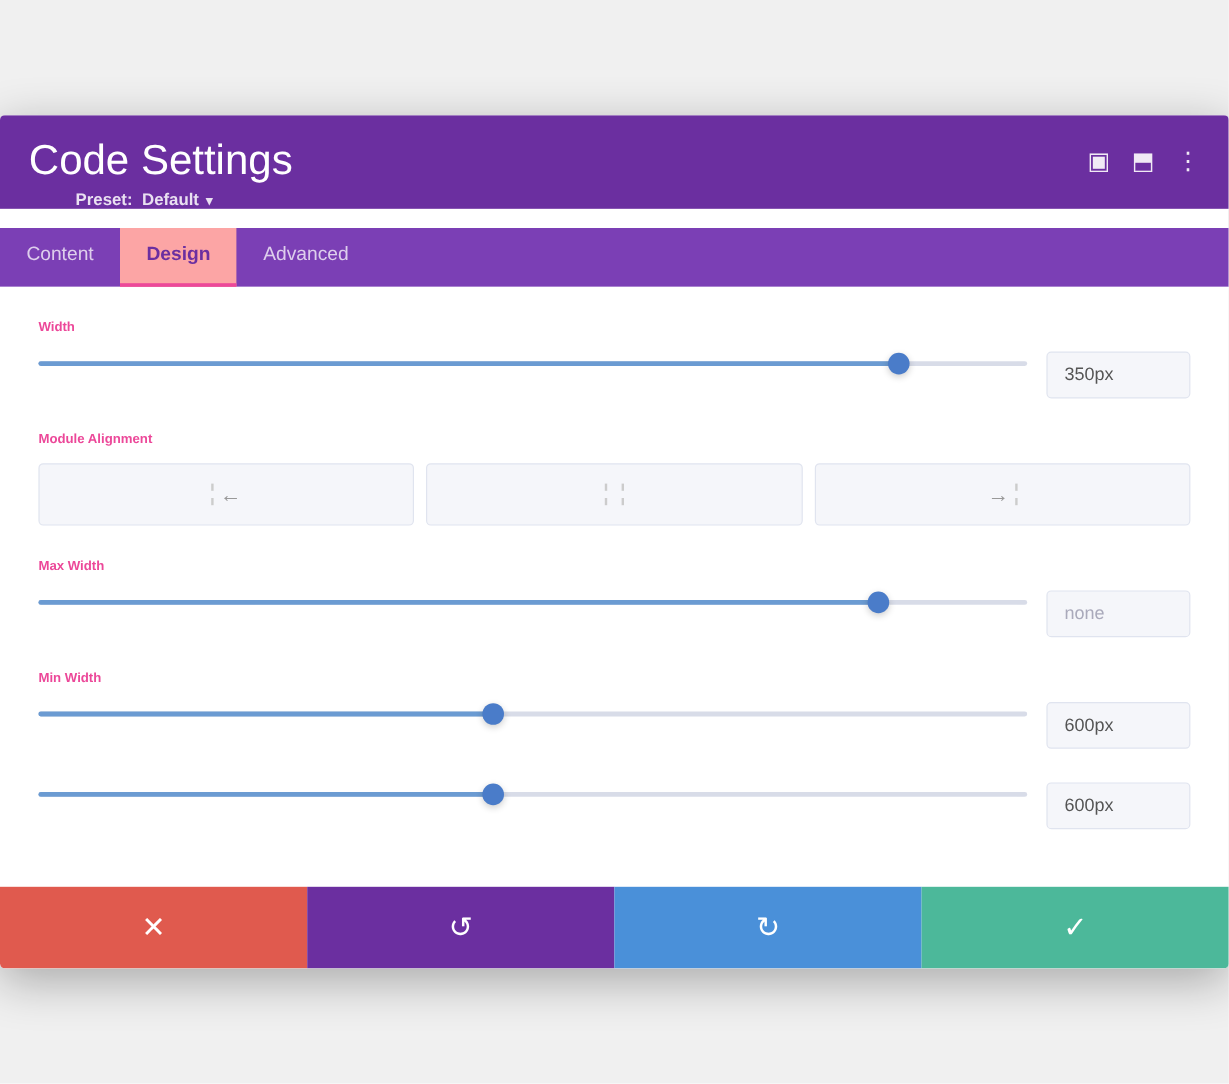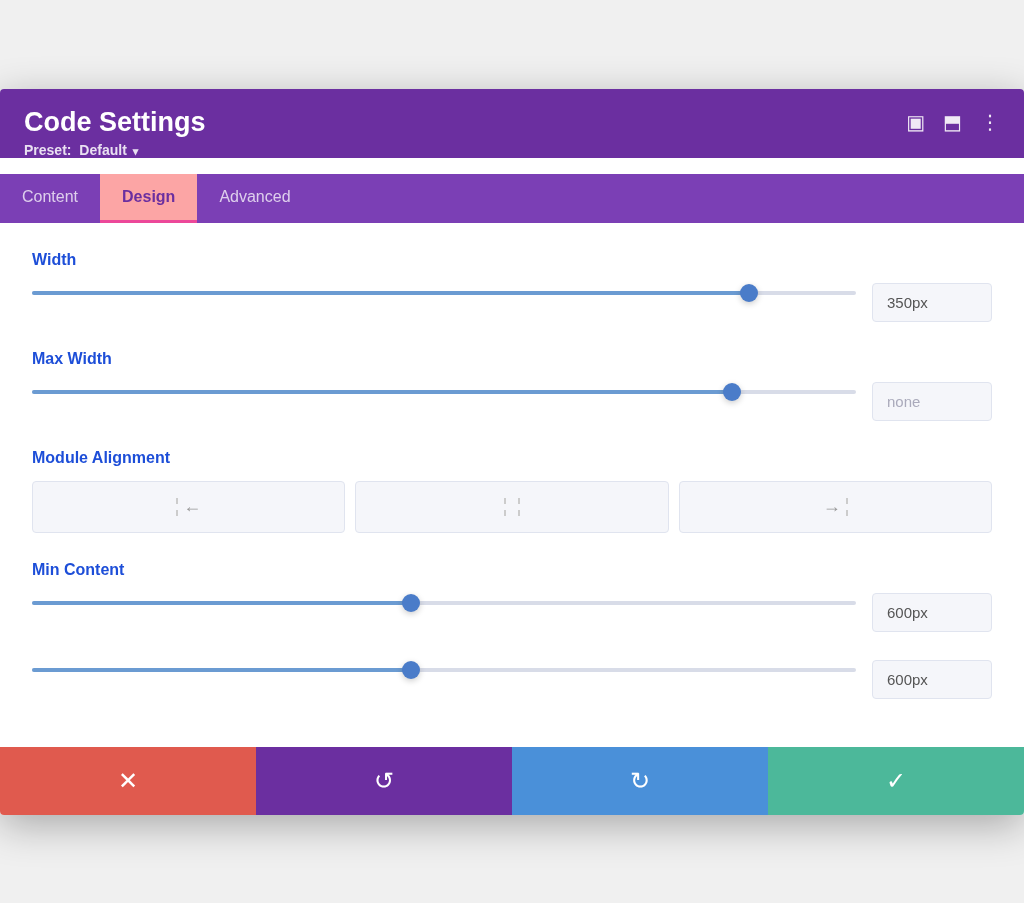--- a/index.html
+++ b/index.html
@@ -24,41 +24,42 @@
       padding: 18px 24px 0 24px;
     }
     .header-top {
       display: flex;
       justify-content: space-between;
       align-items: center;
       margin-bottom: 4px;
     }
     .header-title {
       color: #fff;
-      font-size: 27px;
-      font-weight: 700;
+      font-size: 35px;
+      font-weight: 400;
     }
     .header-icons {
       display: flex;
       gap: 18px;
       align-items: center;
     }
     .header-icon {
       color: #fff;
       font-size: 20px;
       cursor: pointer;
       opacity: 0.9;
     }
     .header-preset {
       color: rgba(255,255,255,0.85);
       font-size: 14px;
       margin-bottom: 16px;
     }
     .header-preset span {
       font-weight: 600;
+      margin-left: 39px;
     }
     .header-preset .arrow {
       font-size: 11px;
       margin-left: 2px;
     }
     
     .tabs {
       display: flex;
       background: #7b3fb5;
     }
@@ -81,23 +82,23 @@
     
     .content {
       background: #fff;
       padding: 28px 32px 20px 32px;
     }
     
     .section {
       margin-bottom: 28px;
     }
     .section-label {
-      font-size: 16px;
+      font-size: 11px;
       font-weight: 700;
-      color: #1d4ed8;
+      color: #ec4899;
       margin-bottom: 14px;
     }
     
     .slider-row {
       display: flex;
       align-items: flex-start;
       gap: 16px;
     }
     .slider-container {
       flex: 1;
@@ -215,33 +216,20 @@
     <div class="section">
       <div class="section-label">Width</div>
       <div class="slider-row">
         <div class="slider-container">
           <div class="slider-track">
             <div class="slider-fill" style="width:87%"></div>
             <div class="slider-thumb" style="left:calc(87% - 9px)"></div>
           </div>
         </div>
         <div class="slider-input-box">350px</div>
-      </div>
-    </div>
-
-    <div class="section">
-      <div class="section-label">Max Width</div>
-      <div class="slider-row">
-        <div class="slider-container">
-          <div class="slider-track">
-            <div class="slider-fill" style="width:85%"></div>
-            <div class="slider-thumb" style="left:calc(85% - 9px)"></div>
-          </div>
-        </div>
-        <div class="slider-input-box placeholder-style">none</div>
       </div>
     </div>
 
     <div class="section">
       <div class="section-label">Module Alignment</div>
       <div class="alignment-row">
         <button class="align-btn">
           <span style="font-size:18px; display:flex; align-items:center; gap:3px;">
             <span style="border-left: 2px dashed #ccc; height:18px; margin-right:2px;"></span>
             <span>←</span>
@@ -257,21 +245,34 @@
         <button class="align-btn">
           <span style="font-size:18px; display:flex; align-items:center; gap:3px;">
             <span>→</span>
             <span style="border-left: 2px dashed #ccc; height:18px; margin-left:2px;"></span>
           </span>
         </button>
       </div>
     </div>
 
     <div class="section">
-      <div class="section-label">Min Content</div>
+      <div class="section-label">Max Width</div>
+      <div class="slider-row">
+        <div class="slider-container">
+          <div class="slider-track">
+            <div class="slider-fill" style="width:85%"></div>
+            <div class="slider-thumb" style="left:calc(85% - 9px)"></div>
+          </div>
+        </div>
+        <div class="slider-input-box placeholder-style">none</div>
+      </div>
+    </div>
+
+    <div class="section">
+      <div class="section-label">Min Width</div>
       <div class="slider-row">
         <div class="slider-container">
           <div class="slider-track">
             <div class="slider-fill" style="width:46%"></div>
             <div class="slider-thumb" style="left:calc(46% - 9px)"></div>
           </div>
         </div>
         <div class="slider-input-box">600px</div>
       </div>
     </div>

